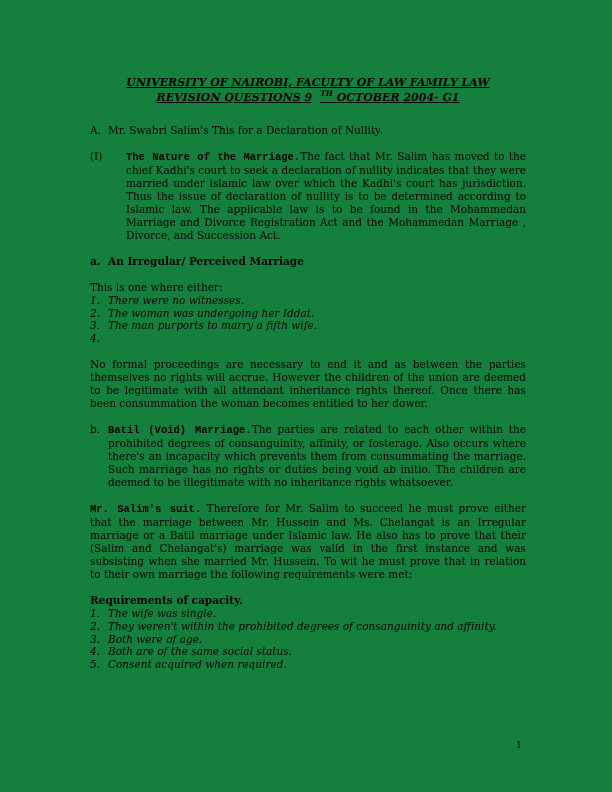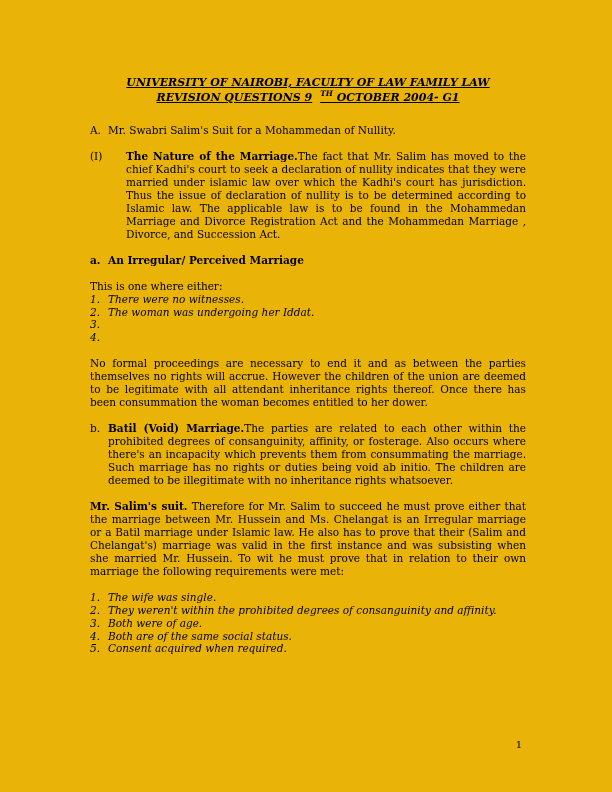--- a/index.html
+++ b/index.html
@@ -7,21 +7,21 @@
     body {
       background: #ffffff;
       font-family: "DejaVu Serif", serif;
       color: #000000;
       -webkit-font-smoothing: antialiased;
     }
     .sheet {
       position: relative;
       width: 612px;
       height: 792px;
-      background: #eab308;
+      background: #15803d;
       padding: 76px 86px 0 90px;
       font-size: 10.5px;
       line-height: 1.235;
       overflow: hidden;
     }
     .title {
       text-align: center;
       font-weight: bold;
       font-style: italic;
       font-size: 11px;
@@ -32,41 +32,41 @@
     sup { font-size: 7.5px; vertical-align: super; line-height: 0; padding-left: 8px; }
     .row { display: flex; margin-bottom: 13px; }
     .row.mb0 { margin-bottom: 0; }
     .lbl { flex: 0 0 18px; }
     .lbl-wide { flex: 0 0 36px; }
     .bod { flex: 1; text-align: justify; }
     .just { text-align: justify; }
     .mb { margin-bottom: 13px; }
     .bold { font-weight: bold; }
     .it { font-style: italic; }
-    b { font-weight: bold; }
+    b { font-weight: bold; font-family: Liberation Mono, monospace; }
     .pageno {
       position: absolute;
       right: 90px;
       top: 739px;
       font-size: 10px;
     }
   </style>
 </head>
 <body>
 
 <div class="sheet">
 
   <div class="title">
     <div><span class="tline">UNIVERSITY OF NAIROBI, FACULTY OF LAW FAMILY LAW</span></div>
     <div><span class="tline"><span>REVISION QUESTIONS 9</span><sup>TH</sup><span> OCTOBER 2004- G1</span></span></div>
   </div>
 
   <div class="row">
     <span class="lbl">A.</span>
-    <span>Mr. Swabri Salim's Suit for a Mohammedan of Nullity.</span>
+    <span>Mr. Swabri Salim's This for a Declaration of Nullity.</span>
   </div>
 
   <div class="row">
     <span class="lbl-wide">(I)</span>
     <div class="bod"><b>The Nature of the Marriage.</b><span>The fact that Mr. Salim has moved to the chief Kadhi's court to seek a declaration of nullity indicates that they were married under islamic law over which the Kadhi's court has jurisdiction. Thus the issue of declaration of nullity is to be determined according to Islamic law. The applicable law is to be found in the Mohammedan Marriage and Divorce Registration Act and the Mohammedan Marriage , Divorce, and Succession Act.</span></div>
   </div>
 
 
   <div class="row bold">
     <span class="lbl">a.</span>
@@ -78,36 +78,38 @@
     <div class="row mb0 it">
       <span class="lbl">1.</span>
       <span>There were no witnesses.</span>
     </div>
     <div class="row mb0 it">
       <span class="lbl">2.</span>
       <span>The woman was undergoing her Iddat.</span>
     </div>
     <div class="row mb0 it">
       <span class="lbl">3.</span>
+      <span>The man purports to marry a fifth wife.</span>
     </div>
     <div class="row mb0 it">
       <span class="lbl">4.</span>
     </div>
   </div>
 
   <p class="just mb">No formal proceedings are necessary to end it and as between the parties themselves no rights will accrue. However the children of the union are deemed to be legitimate with all attendant inheritance rights thereof. Once there has been consummation the woman becomes entitled to her dower.</p>
 
   <div class="row">
     <span class="lbl">b.</span>
     <div class="bod"><b>Batil (Void) Marriage.</b><span>The parties are related to each other within the prohibited degrees of consanguinity, affinity, or fosterage. Also occurs where there's an incapacity which prevents them from consummating the marriage. Such marriage has no rights or duties being void ab initio. The children are deemed to be illegitimate with no inheritance rights whatsoever.</span></div>
   </div>
 
   <p class="just mb"><b>Mr. Salim's suit.</b><span> Therefore for Mr. Salim to succeed he must prove either that the marriage between Mr. Hussein and Ms. Chelangat is an Irregular marriage or a Batil marriage under Islamic law. He also has to prove that their (Salim and Chelangat's) marriage was valid in the first instance and was subsisting when she married Mr. Hussein. To wit he must prove that in relation to their own marriage the following requirements were met:</span></p>
 
   <div>
+    <div class="bold">Requirements of capacity.</div>
     <div class="row mb0 it">
       <span class="lbl">1.</span>
       <span>The wife was single.</span>
     </div>
     <div class="row mb0 it">
       <span class="lbl">2.</span>
       <span>They weren't within the prohibited degrees of consanguinity and affinity.</span>
     </div>
     <div class="row mb0 it">
       <span class="lbl">3.</span>

